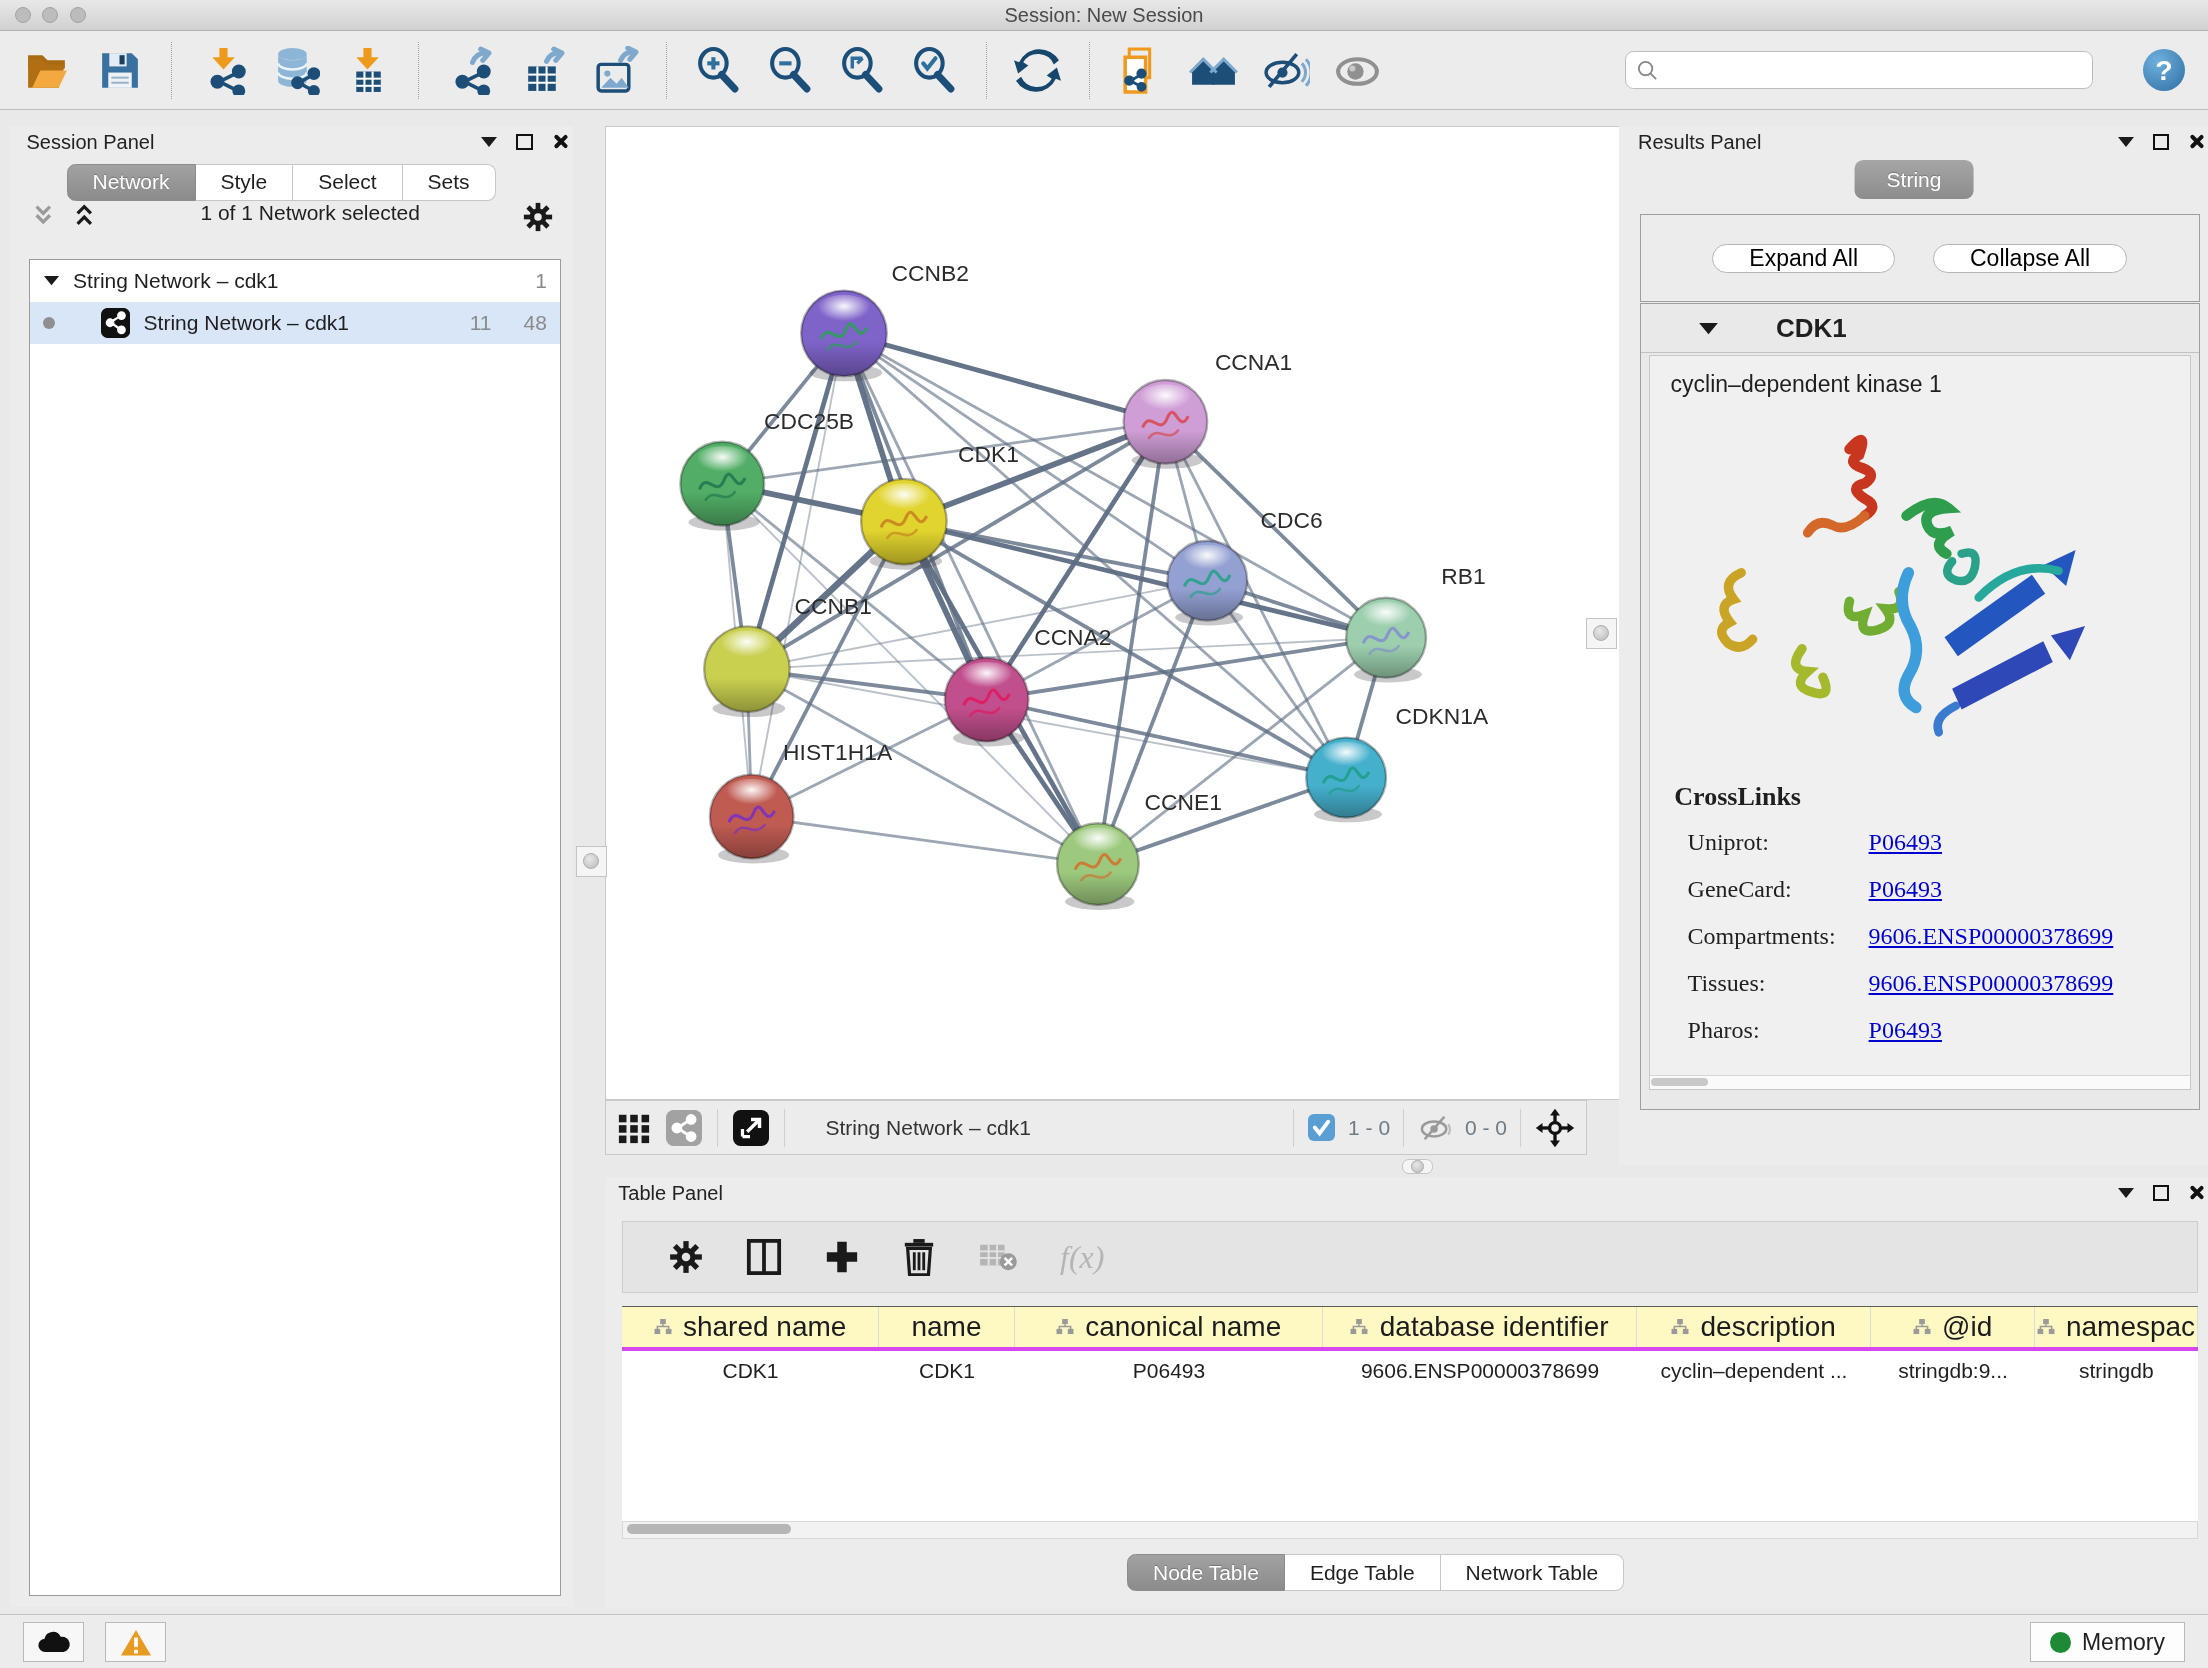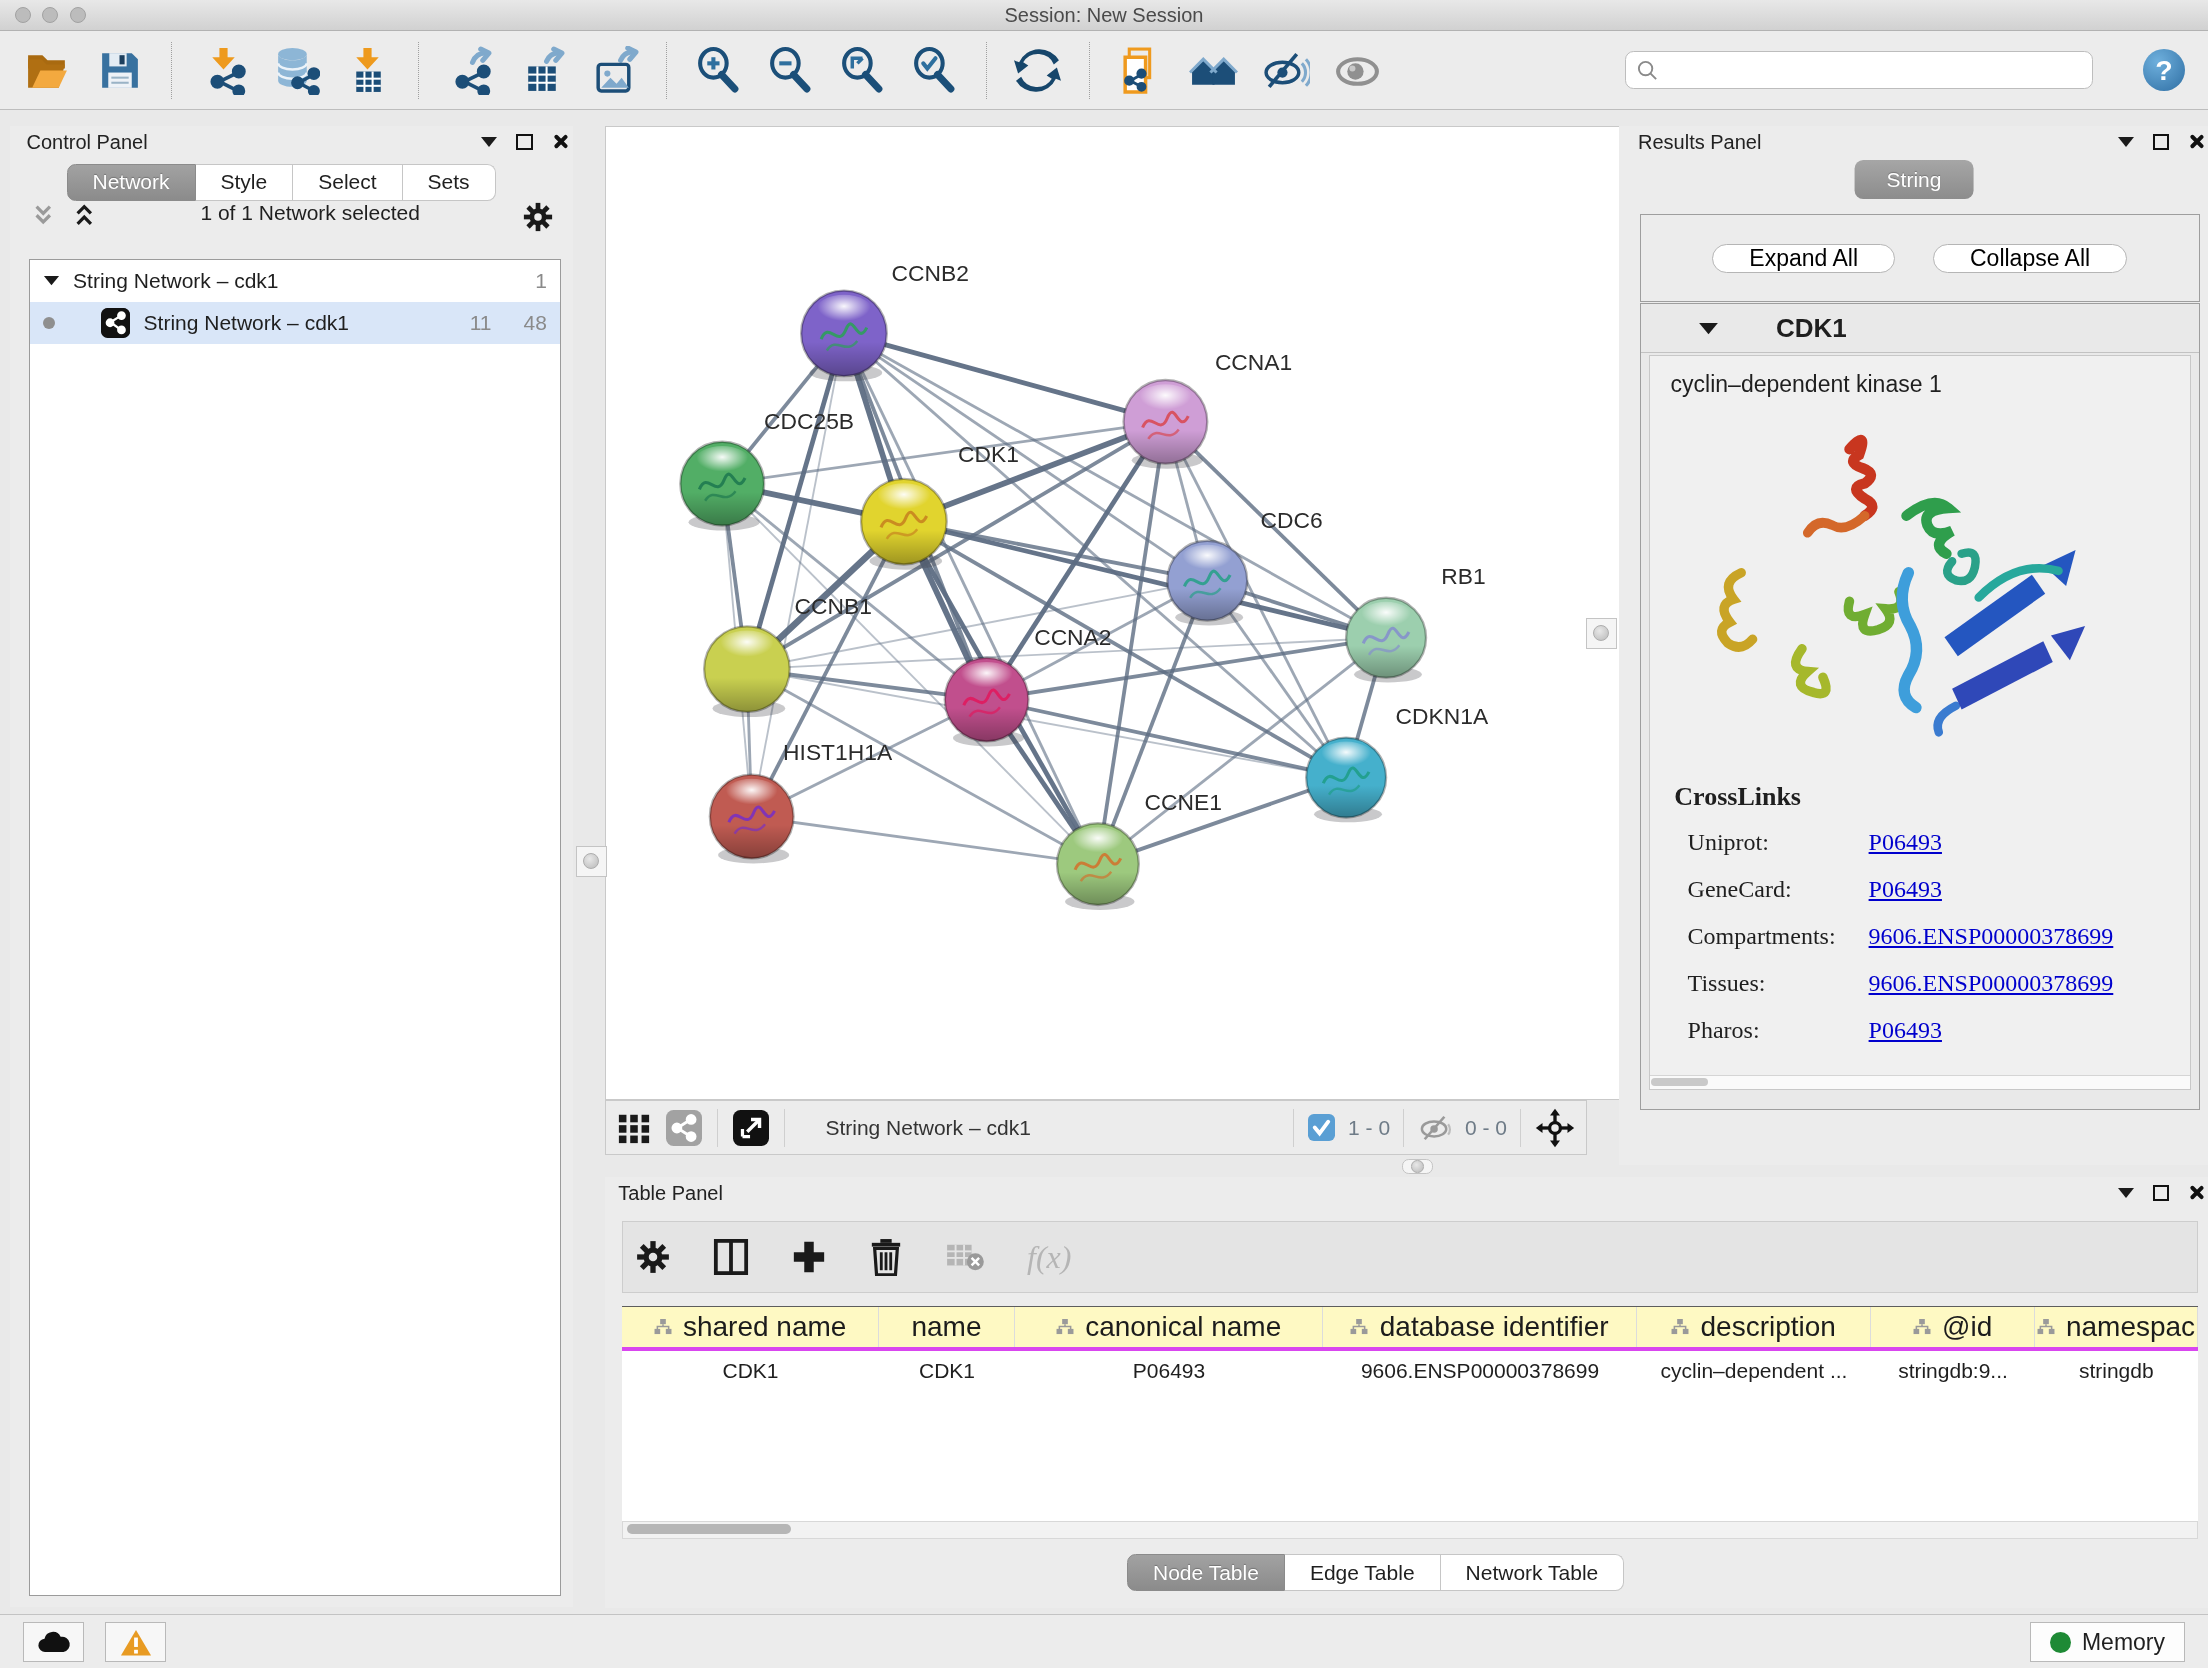--- a/index.html
+++ b/index.html
@@ -100,21 +100,21 @@
   .crow .cl{width:181px;flex:0 0 auto}
   .crow .cv{color:#0000cd;text-decoration:underline;cursor:pointer}
   .rscroll{position:absolute;left:0;right:0;bottom:0;height:13.3px;background:#fafafa;
     border-top:1px solid #d5d5d5}
   .rscroll i{position:absolute;left:1.9px;top:1.9px;width:57px;height:8.6px;border-radius:4.8px;background:#c9c9c9}
 
   
   .tpanel{position:absolute;left:605px;top:1177px;width:1604px;height:431px;background:#ececec}
   .tpanel .phead{padding-left:13.3px}
   .tptb{position:absolute;left:17px;right:11.4px;top:44px;height:70px;background:#e4e4e4;
-    border:1px solid #cdcdcd;display:flex;align-items:center;gap:42px;padding-left:12px}
+    border:1px solid #cdcdcd;display:flex;align-items:center;gap:42px;padding-left:45px}
   .tptb .ico{cursor:pointer}
   .fx{font-family:"Liberation Serif",serif;font-style:italic;font-size:32px;color:#b5b5b5}
   .tgrid{position:absolute;left:17px;right:11.4px;top:129px;height:215px;background:#fff;
     border-top:1.9px solid #5d5d5d}
   .thdr{display:grid;height:40px;background:#fef9c3;border-bottom:4px solid #d946ef;
     align-items:center;font-size:28px;color:#1c1c1c}
   .thdr .th{display:flex;align-items:center;justify-content:center;gap:11.4px;height:100%;
     border-right:1px solid #dcdcdc;cursor:pointer;overflow:hidden;white-space:nowrap}
   .trowdata{display:grid;height:40px;align-items:center;font-size:21px}
   .trowdata .td{padding:0 7.6px;text-align:center;white-space:nowrap;overflow:hidden;cursor:pointer}
@@ -325,21 +325,21 @@
       <circle cx="10" cy="10" r="7" fill="none" stroke="#8a8a8a" stroke-width="2"></circle>
       <line x1="15" y1="15" x2="21" y2="21" stroke="#8a8a8a" stroke-width="2"></line>
     </svg>
     <input type="text" placeholder="" style="">
   </div>
   <div class="helpbtn">?</div>
 </div>
 
 <div class="cpanel">
   <div class="phead">
-    <span class="ptitle">Control Panel</span>
+    <span class="ptitle">Session Panel</span>
     <span class="pctl">
       <span class="tri"></span>
       <span class="flo"></span>
       <span class="clo"></span>
     </span>
   </div>
   <div class="tabs seg">
     <span class="tab active">Network</span>
     <span class="tab">Style</span>
     <span class="tab">Select</span>

